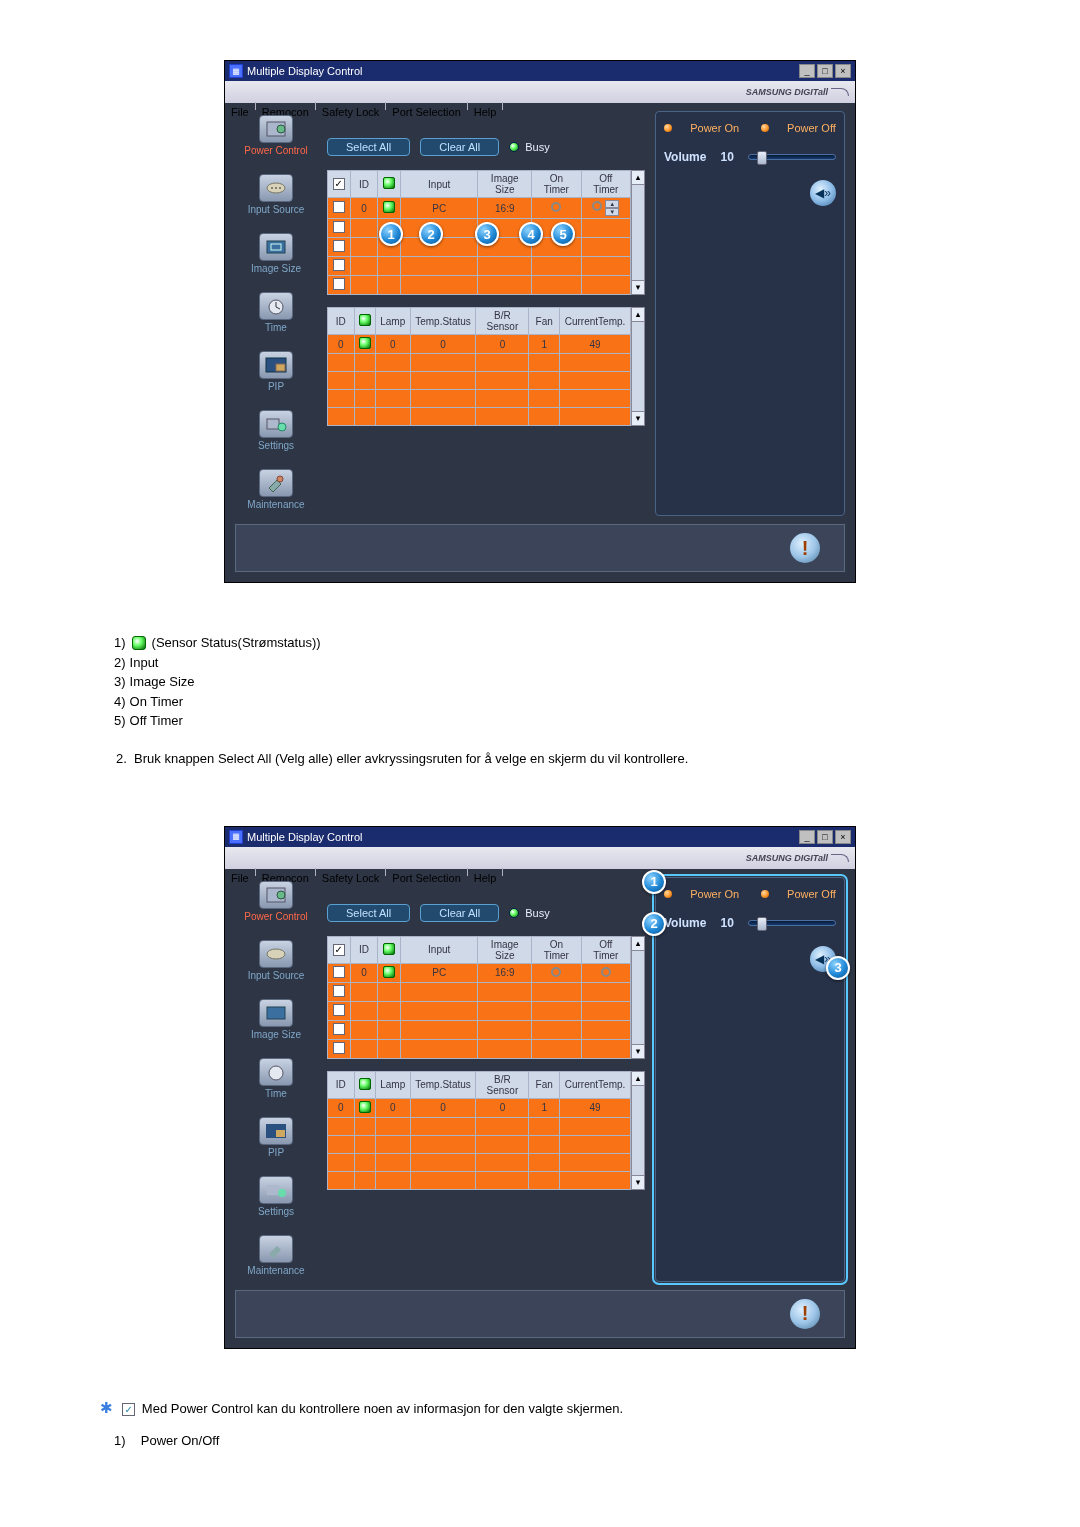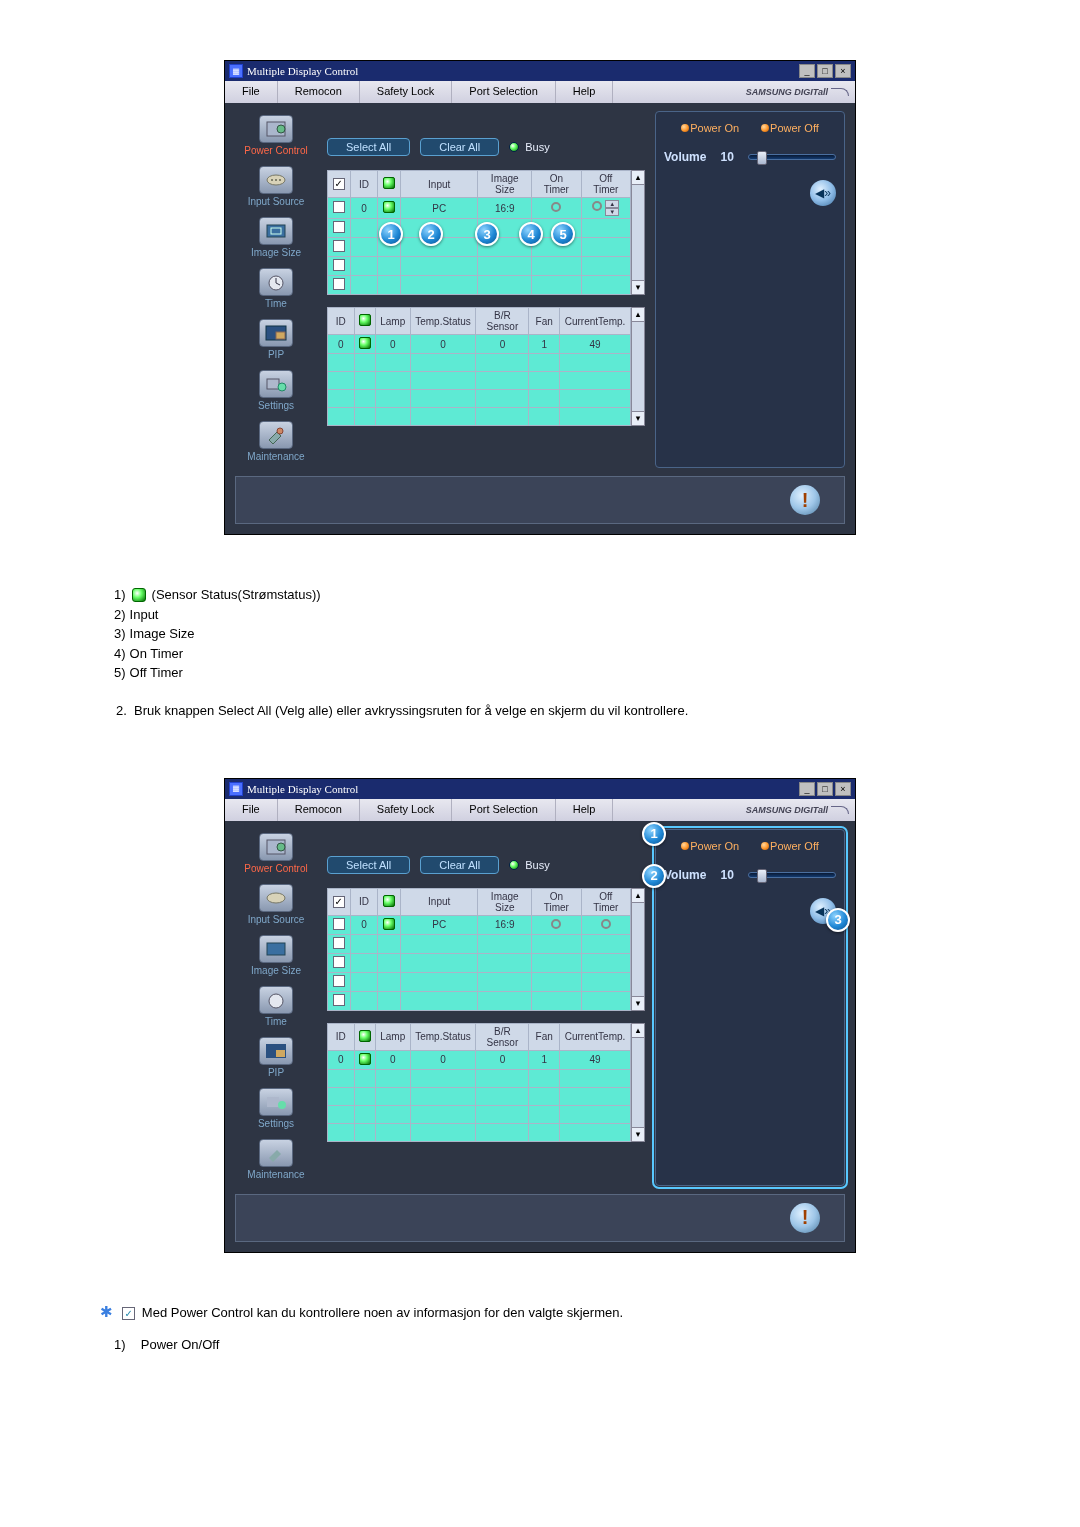--- a/index.html
+++ b/index.html
@@ -3,50 +3,50 @@
 <meta charset="utf-8">
 <style>
   * { box-sizing: border-box; margin: 0; padding: 0; }
   body { font-family: Arial, sans-serif; font-size: 12px; background: #fff; width: 1080px; }
   .page { padding: 60px 70px 40px 70px; }
 
   
   .app-window { width: 632px; margin: 0 auto 50px auto; border: 1px solid #000; background: #2a2f3a; }
   .title-bar { background: #1a2b6e; color: #fff; height: 20px; display: flex; align-items: center; font-size: 11px; padding: 0 4px; }
   .title-bar .title-icon { width: 14px; height: 14px; background: #4a6fff; border: 1px solid #2040cc; margin-right: 4px; display: flex; align-items: center; justify-content: center; font-size: 8px; }
-  .title-bar .title-text { flex: 1; font-family: Liberation Serif, serif; }
+  .title-bar .title-text { flex: 1; }
   .title-bar .win-btns { display: flex; gap: 2px; }
   .title-bar .win-btn { width: 16px; height: 14px; background: #c0c0c0; border: 1px solid #888; display: flex; align-items: center; justify-content: center; font-size: 9px; color: #000; }
 
   .menu-bar { background: linear-gradient(#e8e8f0,#d0d0e0); height: 22px; display: flex; align-items: stretch; font-size: 11px; color: #000; }
-  .menu-item { padding: 4px 17px; border-right: 1px solid #b0b0c0; }
+  .menu-item { padding: 4px 6px; border-right: 1px solid #b0b0c0; margin-top: 21px; }
   .menu-spacer { flex: 1; }
   .brand { padding: 4px 6px; font-size: 9px; color: #445; font-style: italic; display: flex; align-items: center; font-weight: bold; }
   .brand .swoosh { display:inline-block; width:18px; height:8px; border:1px solid #668; border-left:none; border-bottom:none; border-radius: 0 8px 0 0; margin-left:3px;}
 
   .workspace { background: #2e3544; padding: 8px 10px 10px 10px; }
   .ws-row { display: flex; gap: 10px; }
 
   
-  .sidebar { width: 82px; display: flex; flex-direction: column; align-items: center; gap: 0; }
+  .sidebar { width: 82px; display: flex; flex-direction: column; align-items: center; gap: 8px; }
   .side-item { width: 100%; text-align: center; padding: 4px 0 6px 0; color: #7fa7c9; font-size: 10px; }
   .side-item.active { color: #ff6848; }
   .side-icon { width: 34px; height: 28px; margin: 0 auto 2px auto; display: flex; align-items: center; justify-content: center; background: linear-gradient(#c8d2e2,#8998b0); border-radius: 4px; border: 1px solid #5a6880; }
   .side-icon svg { display: block; }
 
   
   .main-col { flex: 1; display: flex; flex-direction: column; gap: 6px; }
   .toolbar { display: flex; align-items: center; gap: 10px; padding: 2px 0 8px 0; margin-top: 25px; }
   .tbtn { color: #bfe0ff; border: 1px solid #5aa0d0; background: #214a6e; padding: 2px 18px; font-size: 11px; border-radius: 4px; }
   .busy { display: flex; align-items: center; gap: 6px; color: #e8eefc; font-size: 11px; }
   .busy-dot { width: 10px; height: 10px; border-radius: 50%; background: radial-gradient(circle at 35% 35%, #fff, #66ff66 40%, #006600); border: 1px solid #024; }
 
   
   .grid-wrap { position: relative; }
-  .grid { width: 100%; border-collapse: collapse; background: #5eead4; font-size: 10px; color: #334; }
+  .grid { width: 100%; border-collapse: collapse; background: #f97316; font-size: 10px; color: #334; }
   .grid th, .grid td { border: 1px solid #aab4c8; padding: 2px 4px; height: 18px; text-align: center; font-weight: normal; }
   .grid th { background: #cfd9e8; }
   .grid .chk { width: 18px; }
   .grid .narrow { width: 26px; }
   .chk-outline { display:inline-block; width:12px; height:12px; border:1px solid #667; background:#fff; }
   .chk-outline.checked::after { content:"✓"; font-size:10px; line-height:10px; color:#000; display:block; }
   .status-cell { width:12px; height:12px; display:inline-block; border:1px solid #060; background: radial-gradient(circle at 35% 35%, #fff, #66ff66 40%, #006600); border-radius:2px; }
   .off-cell { width:10px; height:10px; display:inline-block; border:2px solid #888; border-radius:50%; }
   .spin { display:inline-flex; flex-direction:column; width:14px; vertical-align:middle; }
   .spin span { height:8px; background:#cfd9e8; border:1px solid #889; font-size:7px; line-height:6px; }
@@ -55,21 +55,21 @@
   .scroll .arr.bot { border-bottom:none; border-top:1px solid #889; }
   .scroll .track { flex:1; }
 
   
   .callouts { position: relative; }
   .bubble { position:absolute; width:24px; height:24px; border-radius:50%; background: radial-gradient(circle at 35% 30%, #8fd4ff, #1f88d6 55%, #0a4f8a); border:2px solid #fff; color:#fff; font-weight:bold; font-size:13px; display:flex; align-items:center; justify-content:center; box-shadow: 0 1px 3px rgba(0,0,0,.5); }
 
   
   .rpanel { width: 190px; border: 1px solid #4a6488; border-radius: 4px; background: #273248; padding: 10px 8px 14px 8px; display:flex; flex-direction:column; gap:16px; position:relative; }
   .rp-row { display:flex; gap:22px; justify-content:center; }
-  .rp-btn { color:#ffb060; font-size:11px; display:flex; align-items:center; gap:1px; }
+  .rp-btn { color:#ffb060; font-size:11px; display:flex; align-items:center; gap:18px; }
   .rp-btn .dot { width:8px; height:8px; border-radius:50%; background: radial-gradient(circle at 35% 35%, #ffd8a0, #ff9a30 50%, #b05000); }
   .vol-row { display:flex; align-items:center; gap:14px; color:#cfe2ff; font-size:12px; font-weight:bold; }
   .vol-track { width:110px; height:6px; background: linear-gradient(#0a1a34,#123a70); border:1px solid #4a6fa0; border-radius:3px; position:relative; }
   .vol-thumb { position:absolute; top:-4px; left:8px; width:10px; height:14px; background: linear-gradient(#e8eef8,#aab8d0); border:1px solid #667; border-radius:2px; }
   .speaker { width:26px; height:26px; border-radius:50%; background: radial-gradient(circle at 40% 35%, #dff0ff, #8fbde8 50%, #3a6fa0); display:flex; align-items:center; justify-content:center; color:#07335a; font-size:12px; margin-left:auto; }
   
   
   .status-area { margin-top: 8px; border: 1px solid #5a6880; background: #3b4458; height: 48px; position: relative; }
   .alert { position:absolute; right:24px; top:8px; width:30px; height:30px; border-radius:50%; background: radial-gradient(circle at 40% 35%, #dff0ff, #9ec6e8 50%, #4a7aa0); display:flex; align-items:center; justify-content:center; color:#a04000; font-size:20px; font-weight:bold; }
   .outline-hi { outline: 2px solid #58c8ff; outline-offset: 1px; }

